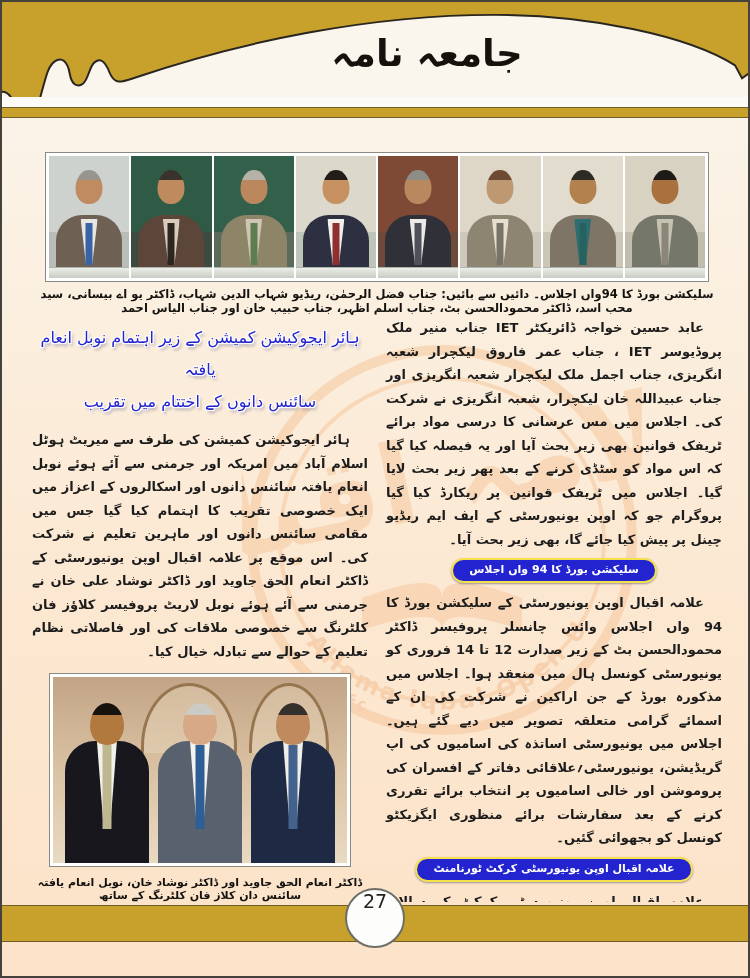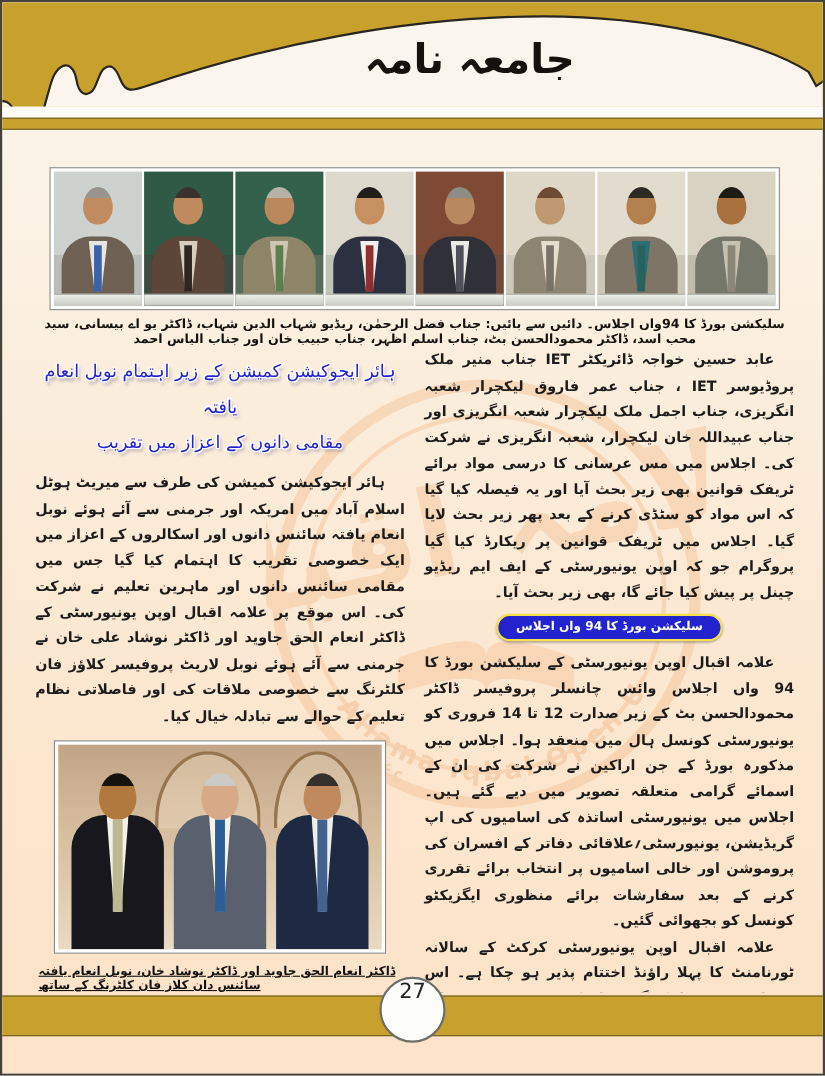--- a/index.html
+++ b/index.html
@@ -67,22 +67,22 @@
   .gperson{position:relative;display:inline-block;width:88px;height:100%;}
   .g-head{position:absolute;top:26px;left:50%;transform:translateX(-50%);width:34px;height:42px;
           border-radius:50% 50% 46% 46%/55% 55% 45% 45%;
           background:linear-gradient(180deg,var(--hair) 0 28%,var(--skin) 28% 100%);}
   .g-torso{position:absolute;bottom:0;left:50%;transform:translateX(-50%);width:84px;height:122px;
            border-radius:30px 30px 0 0;background:var(--suit);}
   .g-shirt{position:absolute;bottom:34px;left:50%;transform:translateX(-50%);width:20px;height:88px;
            background:var(--shirt);clip-path:polygon(0 0,100% 0,66% 100%,34% 100%);}
   .g-tie{position:absolute;bottom:34px;left:50%;transform:translateX(-50%);width:9px;height:84px;background:var(--tie);}
   .gp-row{position:absolute;inset:0;text-align:center;white-space:nowrap;}
-  .group-caption{width:330px;margin:9px auto 0;text-align:left;direction:rtl;font-size:11px;
-                 font-weight:bold;color:#14120F;text-decoration:underline;}
+  .group-caption{width:330px;margin:9px auto 0;text-align:center;direction:rtl;font-size:11px;
+                 font-weight:bold;color:#14120F;}
 
   
   .gold-band-bottom{position:absolute;top:903px;left:0;width:100%;height:37px;background:var(--gold);
                     border-top:1px solid #6F5F26;border-bottom:1px solid #6F5F26;z-index:2;}
   .page-circle{position:absolute;top:886px;left:50%;transform:translateX(-50%);width:60px;height:60px;
                border-radius:50%;background:#FDFDFB;border:2px solid #6E6E68;display:flex;
                justify-content:center;font-size:19px;color:#222;z-index:3;}
 </style>
 </head>
 <body>
@@ -172,27 +172,28 @@
       </div>
   </div>
   <div class="strip-caption">سلیکشن بورڈ کا 94واں اجلاس۔ دائیں سے بائیں: جناب فضل الرحمٰن، ریڈیو شہاب الدین شہاب، ڈاکٹر یو اے بیسانی، سید محب اسد، ڈاکٹر محمودالحسن بٹ، جناب اسلم اظہر، جناب حبیب خان اور جناب الیاس احمد</div>
 
   <div class="columns">
 
     <div class="col">
       <p class="body-text">عابد حسین خواجہ ڈائریکٹر IET جناب منیر ملک پروڈیوسر IET ، جناب عمر فاروق لیکچرار شعبہ انگریزی، جناب اجمل ملک لیکچرار شعبہ انگریزی اور جناب عبیداللہ خان لیکچرار، شعبہ انگریزی نے شرکت کی۔ اجلاس میں مس عرسانی کا درسی مواد برائے ٹریفک قوانین بھی زیر بحث آیا اور یہ فیصلہ کیا گیا کہ اس مواد کو سٹڈی کرنے کے بعد پھر زیر بحث لایا گیا۔ اجلاس میں ٹریفک قوانین پر ریکارڈ کیا گیا پروگرام جو کہ اوپن یونیورسٹی کے ایف ایم ریڈیو چینل پر پیش کیا جائے گا، بھی زیر بحث آیا۔</p>
       <span class="blob-heading">سلیکشن بورڈ کا 94 واں اجلاس</span>
       <p class="body-text">علامہ اقبال اوپن یونیورسٹی کے سلیکشن بورڈ کا 94 واں اجلاس وائس چانسلر پروفیسر ڈاکٹر محمودالحسن بٹ کے زیر صدارت 12 تا 14 فروری کو یونیورسٹی کونسل ہال میں منعقد ہوا۔ اجلاس میں مذکورہ بورڈ کے جن اراکین نے شرکت کی ان کے اسمائے گرامی متعلقہ تصویر میں دیے گئے ہیں۔ اجلاس میں یونیورسٹی اساتذہ کی اسامیوں کی اپ گریڈیشن، یونیورسٹی؍علاقائی دفاتر کے افسران کی پروموشن اور خالی اسامیوں پر انتخاب برائے تقرری کرنے کے بعد سفارشات برائے منظوری ایگزیکٹو کونسل کو بجھوائی گئیں۔</p>
+      <span class="blob-heading">علامہ اقبال اوپن یونیورسٹی کرکٹ ٹورنامنٹ</span>
       <p class="body-text">علامہ اقبال اوپن یونیورسٹی کرکٹ کے سالانہ ٹورنامنٹ کا پہلا راؤنڈ اختتام پذیر ہو چکا ہے۔ اس ٹورنامنٹ میں ایڈیٹنگ سیل کی نئی ٹیم نے پہلی مرتبہ شمولیت کی اور اپنے پول کے تمام میچوں میں شاندار کامیابی حاصل کر کے سیمی فائنل میں پہنچ گئی۔ سیمی فائنل میں چار ٹیمیں مدِ مقابل ہوں گی: ایڈیٹنگ سیل، کمپیوٹر سنٹر، فرینڈز زون، یوٹیلٹی بلیو۔</p>
     </div>
 
     <div class="col">
       <div class="halo-heading">
         <div>ہائر ایجوکیشن کمیشن کے زیر اہتمام نوبل انعام یافتہ</div>
-        <div>مقامی دانوں کے اعزاز میں تقریب</div>
+        <div>سائنس دانوں کے اختتام میں تقریب</div>
       </div>
       <p class="body-text">ہائر ایجوکیشن کمیشن کی طرف سے میریٹ ہوٹل اسلام آباد میں امریکہ اور جرمنی سے آئے ہوئے نوبل انعام یافتہ سائنس دانوں اور اسکالروں کے اعزاز میں ایک خصوصی تقریب کا اہتمام کیا گیا جس میں مقامی سائنس دانوں اور ماہرین تعلیم نے شرکت کی۔ اس موقع پر علامہ اقبال اوپن یونیورسٹی کے ڈاکٹر انعام الحق جاوید اور ڈاکٹر نوشاد علی خان نے جرمنی سے آئے ہوئے نوبل لاریٹ پروفیسر کلاؤز فان کلٹرنگ سے خصوصی ملاقات کی اور فاصلاتی نظام تعلیم کے حوالے سے تبادلہ خیال کیا۔</p>
 
       <div class="group-photo">
         <div class="gp-bg">
           <div class="arch a1"></div>
           <div class="arch a2"></div>
           <div class="gp-row">
             <div class="gperson" style="--hair: #36302C; --skin: #C08A5E; --suit: #1E2A44; --shirt: #F0EEE8; --tie: #44628E;"><div class="g-torso"></div><div class="g-shirt"></div><div class="g-tie"></div><div class="g-head"></div></div>
             <div class="gperson" style="--hair: #CCCAC4; --skin: #D8A986; --suit: #59616E; --shirt: #F4F2EE; --tie: #2E5E96;"><div class="g-torso"></div><div class="g-shirt"></div><div class="g-tie"></div><div class="g-head"></div></div>

